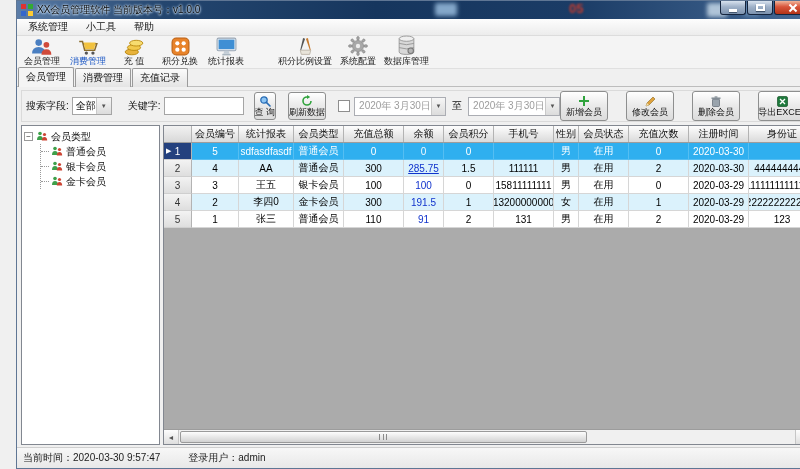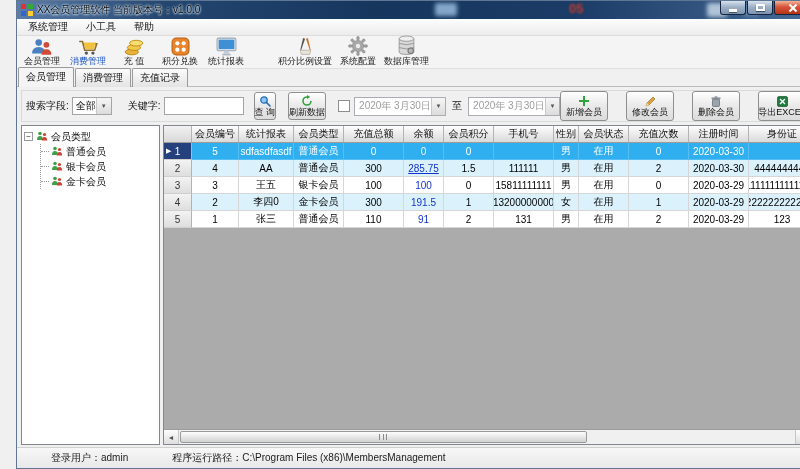--- a/index.html
+++ b/index.html
@@ -460,17 +460,17 @@
               <div class="hs-grip"></div>
             </div>
           <div class="hs-arrow right">►</div>
         </div>
       </div>
 
     </div>
   </div>
 
   <div class="statusbar">
+    <span class="sb-time">当前时间：2020-03-30 9:57:47</span>
     <span class="sb-user">登录用户：admin</span>
-    <span class="sb-path">程序运行路径：C:\Program Files (x86)\MembersManagement</span>
   </div>
 
 </div>
 
 </body></html>

